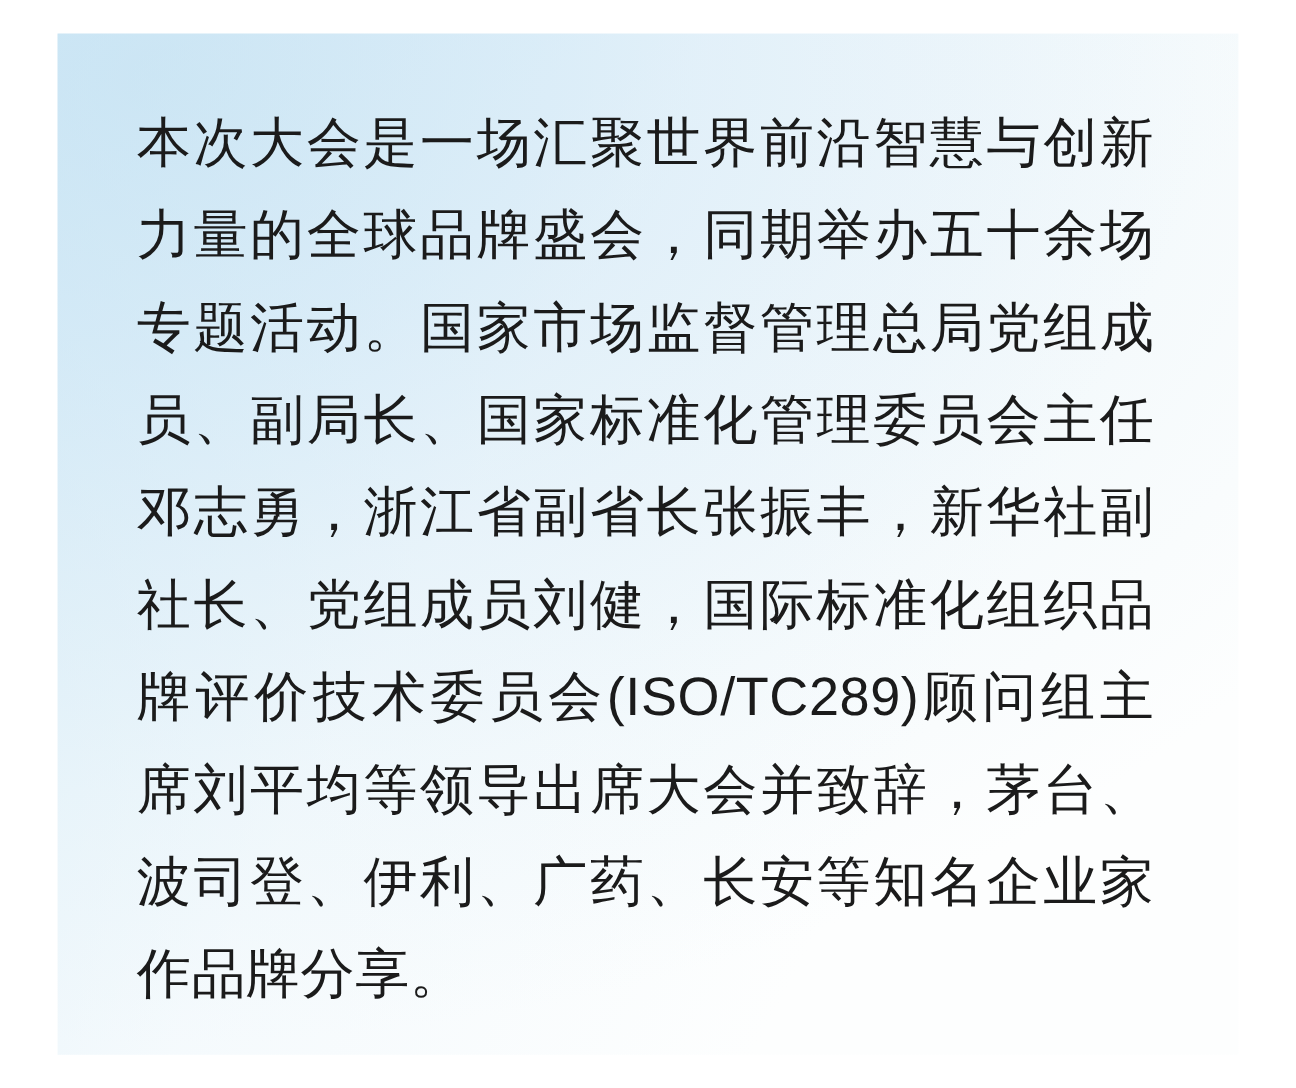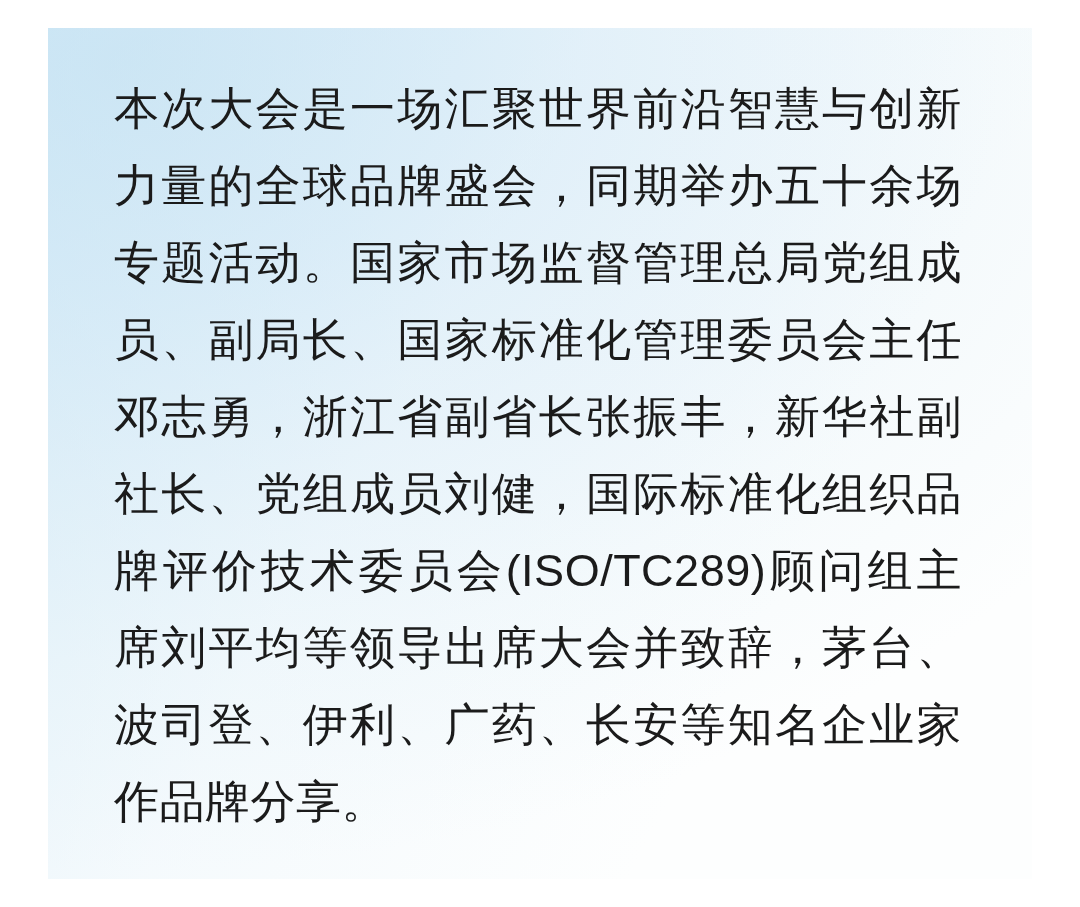--- a/index.html
+++ b/index.html
@@ -34,21 +34,21 @@
   .card::after {
     content: "";
     position: absolute;
     inset: 0;
     background: linear-gradient(118deg, rgba(198,228,244,0.55) 0%, rgba(226,241,250,0.30) 38%, rgba(255,255,255,0.0) 72%);
     pointer-events: none;
   }
   .body-text {
     position: absolute;
     left: 66px;
-    top: 42px;
+    top: 52px;
     width: 848px;
     z-index: 2;
     color: #1b1b1b;
     font-size: 45px;
     line-height: 77px;
     letter-spacing: 0.5px;
     text-align: justify;
     text-justify: inter-character;
     font-weight: 400;
   }

